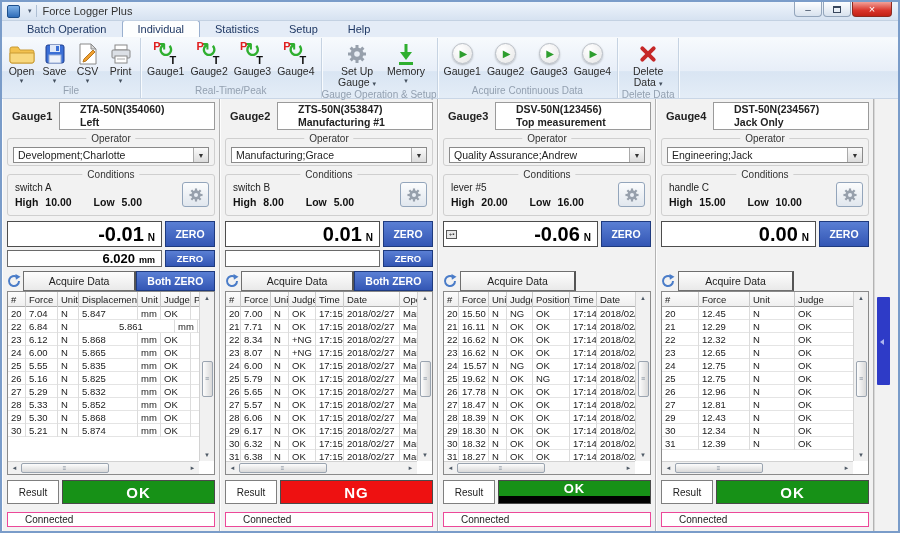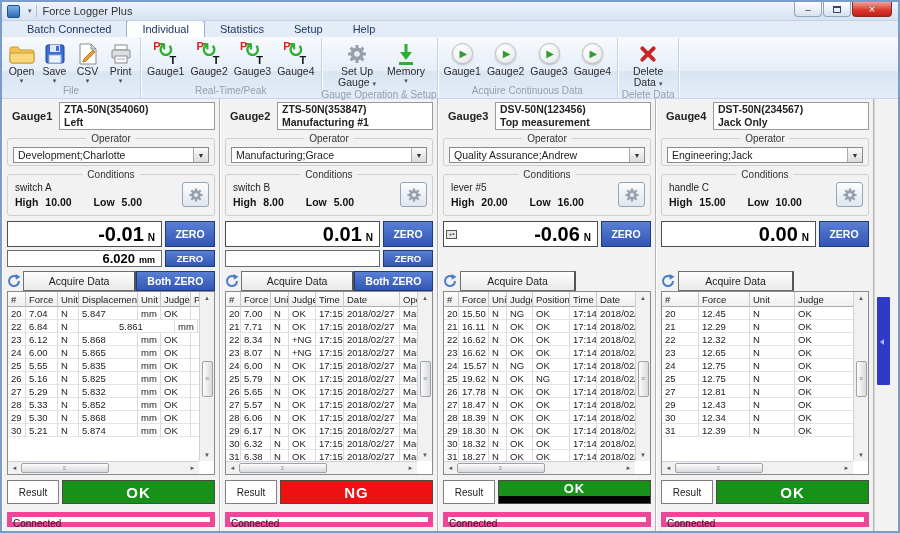--- a/index.html
+++ b/index.html
@@ -44,21 +44,21 @@
 
   
   .content{display:flex;height:432px;background:#f2f2f2;}
   .panel{width:218px;padding:0 4px;border-left:1px solid #fdfdfd;border-right:1px solid #b3b3b3;display:flex;flex-direction:column;overflow:hidden;}
   .right-strip{flex:1;position:relative;border-left:1px solid #d8d8d8;background:#f2f2f2;}
   .blue-thumb{position:absolute;top:198px;left:2px;width:13px;height:88px;background:#2e3bc7;border-radius:1px;}
   .blue-thumb::after{content:"";position:absolute;left:3px;top:42px;border-top:3px solid transparent;border-bottom:3px solid transparent;border-right:4px solid #aeb6ef;}
 
   .phead{display:flex;height:28px;margin-top:3px;}
   .gauge-tag{width:52px;font-weight:bold;font-size:11px;color:#222;display:flex;align-items:center;padding-left:5px;}
-  .gauge-info{flex:1;background:#fff;border:1px solid #9a9a9a;font-size:10.5px;font-weight:bold;color:#222;padding:0 4px;line-height:13px;overflow:hidden;}
+  .gauge-info{flex:1;background:#fff;border:1px solid #9a9a9a;font-size:10.5px;font-weight:bold;color:#222;padding:0 20px;line-height:13px;overflow:hidden;}
 
   .fs{border:1px solid #cfcfcf;border-radius:3px;position:relative;margin-top:8px;background:#f2f2f2;}
   .fs-legend{position:absolute;top:-6px;left:50%;transform:translateX(-50%);background:#f2f2f2;padding:0 5px;font-size:10px;color:#333;white-space:nowrap;}
   .fs-op{height:28px;padding:8px 5px 3px 5px;}
   .combo{display:flex;height:16px;border:1px solid #8a8a8a;background:#fff;font-size:10.5px;align-items:center;padding-left:4px;color:#222;}
   .combo-arrow{margin-left:auto;width:15px;height:100%;background:linear-gradient(#fafafa,#dcdcdc);border-left:1px solid #aaa;display:flex;align-items:center;justify-content:center;font-size:7px;color:#333;}
   .fs-cond{height:42px;padding:7px 5px 3px 7px;display:flex;align-items:flex-start;}
   .cond-left{flex:1;}
   .cond-name{font-size:10px;color:#222;line-height:12px;}
   .cond-vals{font-size:10.5px;font-weight:bold;color:#111;display:flex;margin-top:2px;}
@@ -100,21 +100,21 @@
   .dt-hthumb{width:88px;height:10px;background:linear-gradient(#fdfdfd,#d9d9d9);border:1px solid #9aa4b0;border-radius:2px;display:flex;align-items:center;justify-content:center;font-size:6px;letter-spacing:1px;color:#7c8896;}
   .dt-hfill{flex:1;}
 
   
   .result-row{display:flex;height:24px;margin-top:5px;}
   .result-label{width:52px;background:#fff;border:1px solid #7f7f7f;font-size:10px;color:#222;display:flex;align-items:center;justify-content:center;}
   .result-value{flex:1;margin-left:3px;border:1px solid #4a4a4a;display:flex;align-items:center;justify-content:center;color:#fff;font-weight:bold;font-size:15px;letter-spacing:1px;}
   .result-split{flex:1;margin-left:3px;border:1px solid #4a4a4a;display:flex;flex-direction:column;}
   .rs-top{flex:1;display:flex;align-items:center;justify-content:center;color:#fff;font-weight:bold;font-size:13px;letter-spacing:1px;}
   .rs-bottom{height:10px;background:#000;}
-  .status-box{height:15px;border:5px solid #ec4899;background:#fff;font-size:10px;color:#222;padding-left:1px;line-height:14px;margin:8px 0 4px 0;}
+  .status-box{height:15px;border:1px solid #ec4899;background:#fff;font-size:10px;color:#222;padding-left:17px;line-height:14px;margin:8px 0 4px 0;}
 </style>
 </head>
 <body>
 
 <div class="window">
 
   <div class="titlebar">
     <span class="app-icon"></span>
     <span class="qat-caret">▾</span>
     <span class="title-sep"></span>
@@ -126,21 +126,21 @@
       <span class="winbtn">
           <span class="maxglyph"></span>
         </span>
       <span class="winbtn close">
           <span>×</span>
         </span>
     </span>
   </div>
 
   <div class="tabstrip">
-    <span class="tab">Batch Connected</span>
+    <span class="tab">Batch Operation</span>
     <span class="tab active">Individual</span>
     <span class="tab">Statistics</span>
     <span class="tab">Setup</span>
     <span class="tab">Help</span>
   </div>
 
   <div class="ribbon">
 
     <div class="rgroup">
       <div class="rbtns">
@@ -674,20 +674,21 @@
   <div class="vspacer"></div>
   <div class="dtable">
           <div class="dt-main">
             <div class="dt-hd"><span class="dt-c" style="width: 37px;">#</span><span class="dt-c" style="width: 51px;">Force</span><span class="dt-c" style="width: 45px;">Unit</span><span class="dt-c" style="width: 60px;">Judge</span></div>
             <div class="dt-r"><span class="dt-c" style="width: 37px;">20</span><span class="dt-c" style="width: 51px;">12.45</span><span class="dt-c" style="width: 45px;">N</span><span class="dt-c" style="width: 60px;">OK</span></div>
             <div class="dt-r"><span class="dt-c" style="width: 37px;">21</span><span class="dt-c" style="width: 51px;">12.29</span><span class="dt-c" style="width: 45px;">N</span><span class="dt-c" style="width: 60px;">OK</span></div>
             <div class="dt-r"><span class="dt-c" style="width: 37px;">22</span><span class="dt-c" style="width: 51px;">12.32</span><span class="dt-c" style="width: 45px;">N</span><span class="dt-c" style="width: 60px;">OK</span></div>
             <div class="dt-r"><span class="dt-c" style="width: 37px;">23</span><span class="dt-c" style="width: 51px;">12.65</span><span class="dt-c" style="width: 45px;">N</span><span class="dt-c" style="width: 60px;">OK</span></div>
             <div class="dt-r"><span class="dt-c" style="width: 37px;">24</span><span class="dt-c" style="width: 51px;">12.75</span><span class="dt-c" style="width: 45px;">N</span><span class="dt-c" style="width: 60px;">OK</span></div>
             <div class="dt-r"><span class="dt-c" style="width: 37px;">25</span><span class="dt-c" style="width: 51px;">12.75</span><span class="dt-c" style="width: 45px;">N</span><span class="dt-c" style="width: 60px;">OK</span></div>
+            <div class="dt-r"><span class="dt-c" style="width: 37px;">26</span><span class="dt-c" style="width: 51px;">12.96</span><span class="dt-c" style="width: 45px;">N</span><span class="dt-c" style="width: 60px;">OK</span></div>
             <div class="dt-r"><span class="dt-c" style="width: 37px;">27</span><span class="dt-c" style="width: 51px;">12.81</span><span class="dt-c" style="width: 45px;">N</span><span class="dt-c" style="width: 60px;">OK</span></div>
             <div class="dt-r"><span class="dt-c" style="width: 37px;">29</span><span class="dt-c" style="width: 51px;">12.43</span><span class="dt-c" style="width: 45px;">N</span><span class="dt-c" style="width: 60px;">OK</span></div>
             <div class="dt-r"><span class="dt-c" style="width: 37px;">30</span><span class="dt-c" style="width: 51px;">12.34</span><span class="dt-c" style="width: 45px;">N</span><span class="dt-c" style="width: 60px;">OK</span></div>
             <div class="dt-r"><span class="dt-c" style="width: 37px;">31</span><span class="dt-c" style="width: 51px;">12.39</span><span class="dt-c" style="width: 45px;">N</span><span class="dt-c" style="width: 60px;">OK</span></div>
           </div>
           <div class="dt-vscroll">
             <span class="sc-arrow">▲</span>
             <div class="dt-vthumb">≡</div>
             <div class="dt-vfill"></div>
             <span class="sc-arrow">▼</span>

